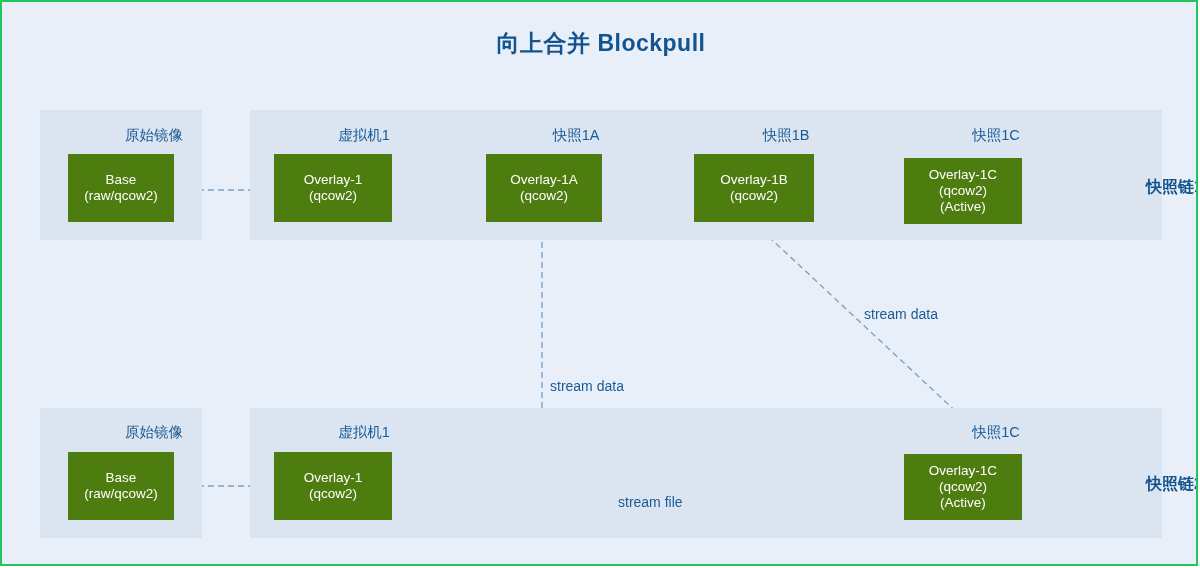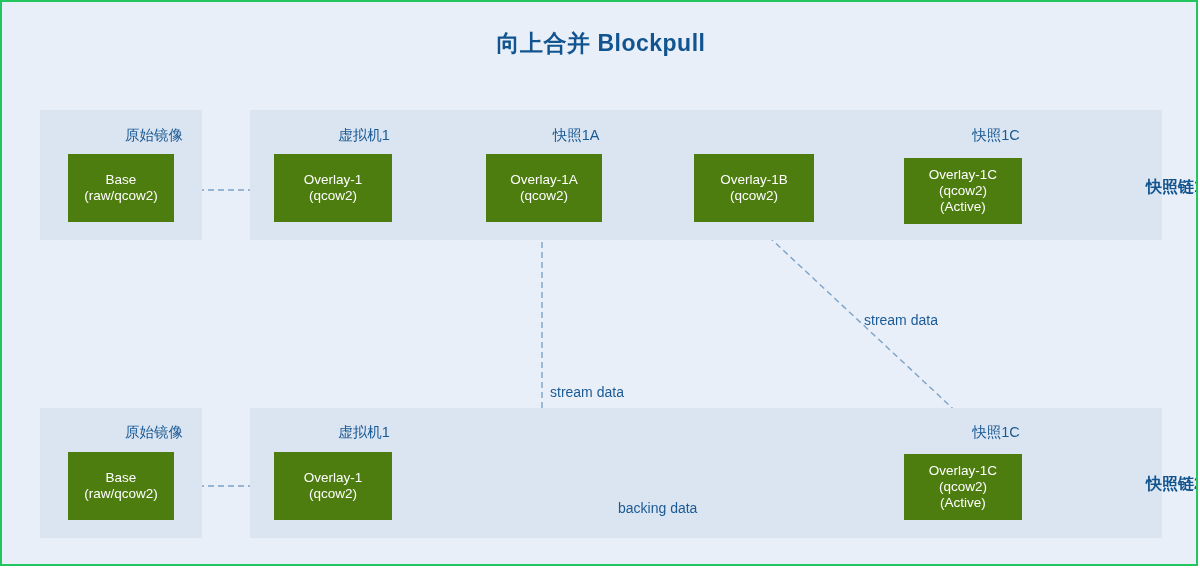--- a/index.html
+++ b/index.html
@@ -64,21 +64,20 @@
     color:#12548f;
     white-space:nowrap;
     margin-left:44px;
   }
 
   .edge-label{
     position:absolute;
     font-size:14px;
     color:#1a5a95;
     white-space:nowrap;
-    margin-top:6px;
   }
 </style>
 </head>
 <body>
 
 <div id="canvas">
 
   <svg id="svg-layer" viewBox="0 0 1198 566" xmlns="http://www.w3.org/2000/svg">
     <defs>
       <marker id="arrL" markerWidth="7" markerHeight="7" refX="6" refY="3.5" orient="auto" markerUnits="strokeWidth">
@@ -116,20 +115,21 @@
 (raw/qcow2)</div>
 
   <div class="grp-label" style="left:248px;top:124px;width:162px;">虚拟机1</div>
   <div class="node" style="left:272px;top:152px;width:118px;height:68px;">Overlay-1
 (qcow2)</div>
 
   <div class="grp-label" style="left:460px;top:124px;width:162px;">快照1A</div>
   <div class="node" style="left:484px;top:152px;width:116px;height:68px;">Overlay-1A
 (qcow2)</div>
 
+  <div class="grp-label" style="left:670px;top:124px;width:162px;">快照1B</div>
   <div class="node" style="left:692px;top:152px;width:120px;height:68px;">Overlay-1B
 (qcow2)</div>
 
   <div class="grp-label" style="left:880px;top:124px;width:162px;">快照1C</div>
   <div class="node" style="left:902px;top:156px;width:118px;height:66px;">Overlay-1C
 (qcow2)
 (Active)</div>
 
   <div class="chain-label" style="left:1100px;top:175px;">快照链1</div>
 
@@ -146,15 +146,15 @@
 
   <div class="grp-label" style="left:880px;top:421px;width:162px;">快照1C</div>
   <div class="node" style="left:902px;top:452px;width:118px;height:66px;">Overlay-1C
 (qcow2)
 (Active)</div>
 
   <div class="chain-label" style="left:1100px;top:472px;">快照链2</div>
 
   <div class="edge-label" style="left:862px;top:304px;">stream data</div>
   <div class="edge-label" style="left:548px;top:376px;">stream data</div>
-  <div class="edge-label" style="left:616px;top:492px;">backing data</div>
+  <div class="edge-label" style="left:616px;top:492px;">stream file</div>
 
 </div>
 
 </body></html>

